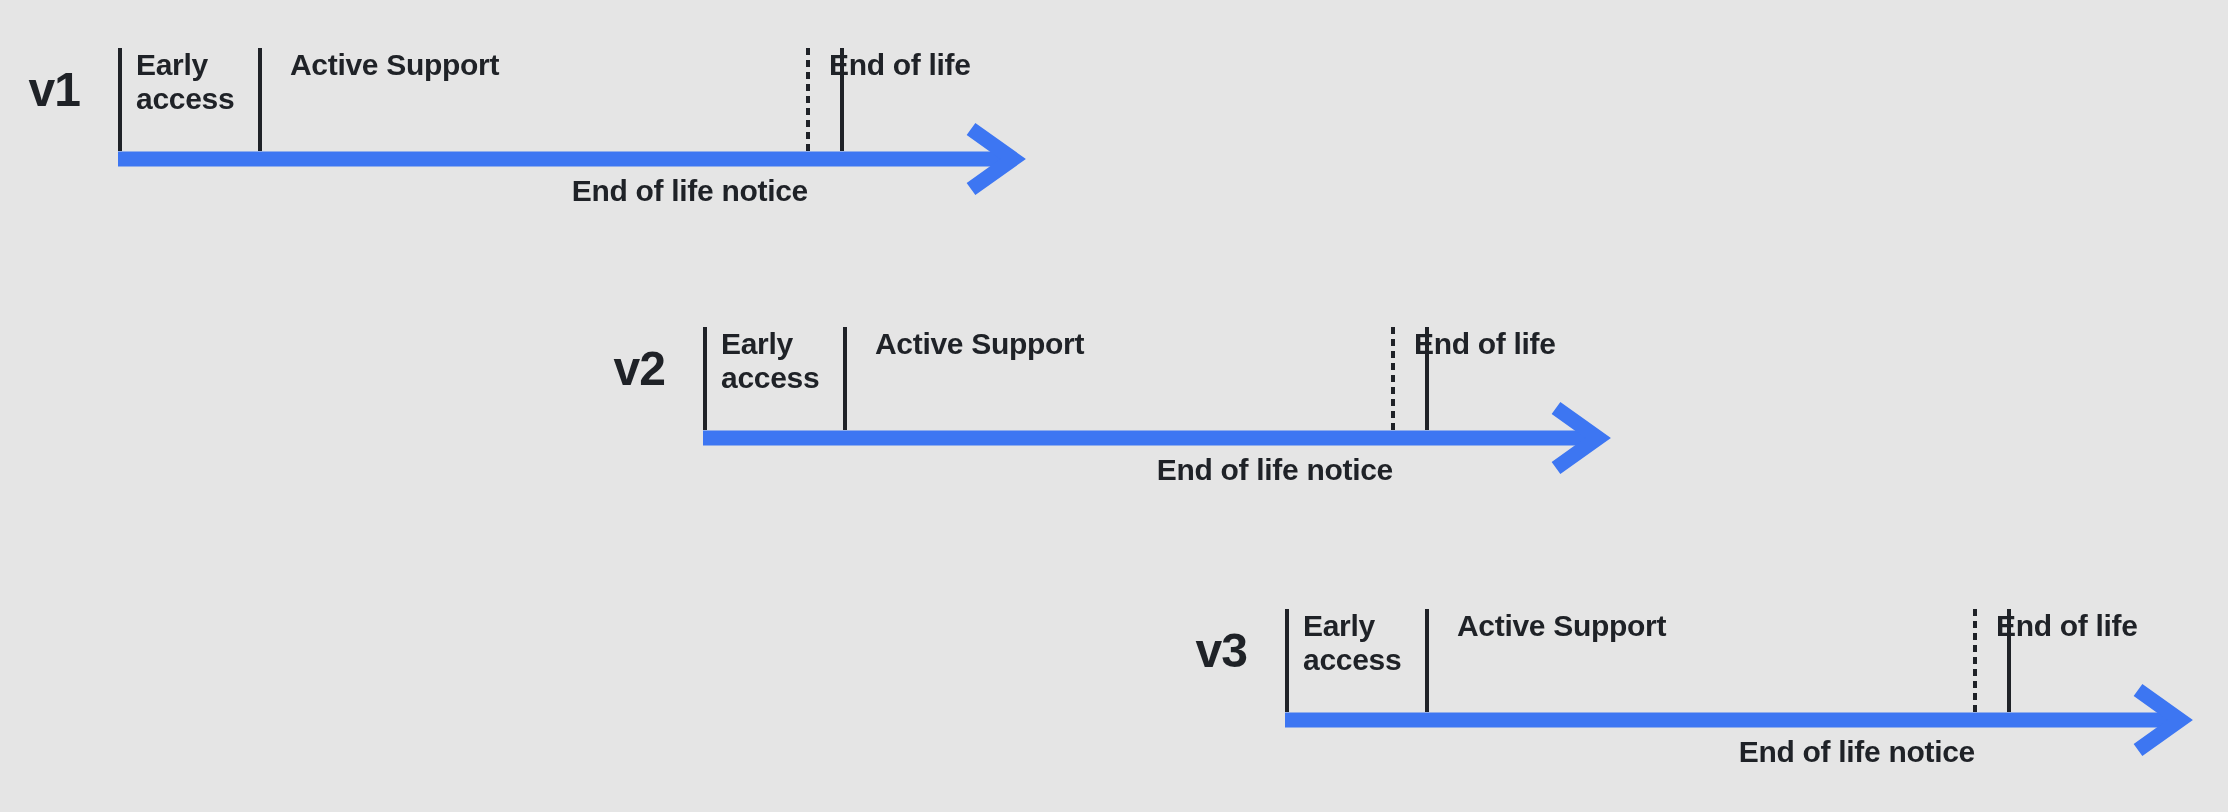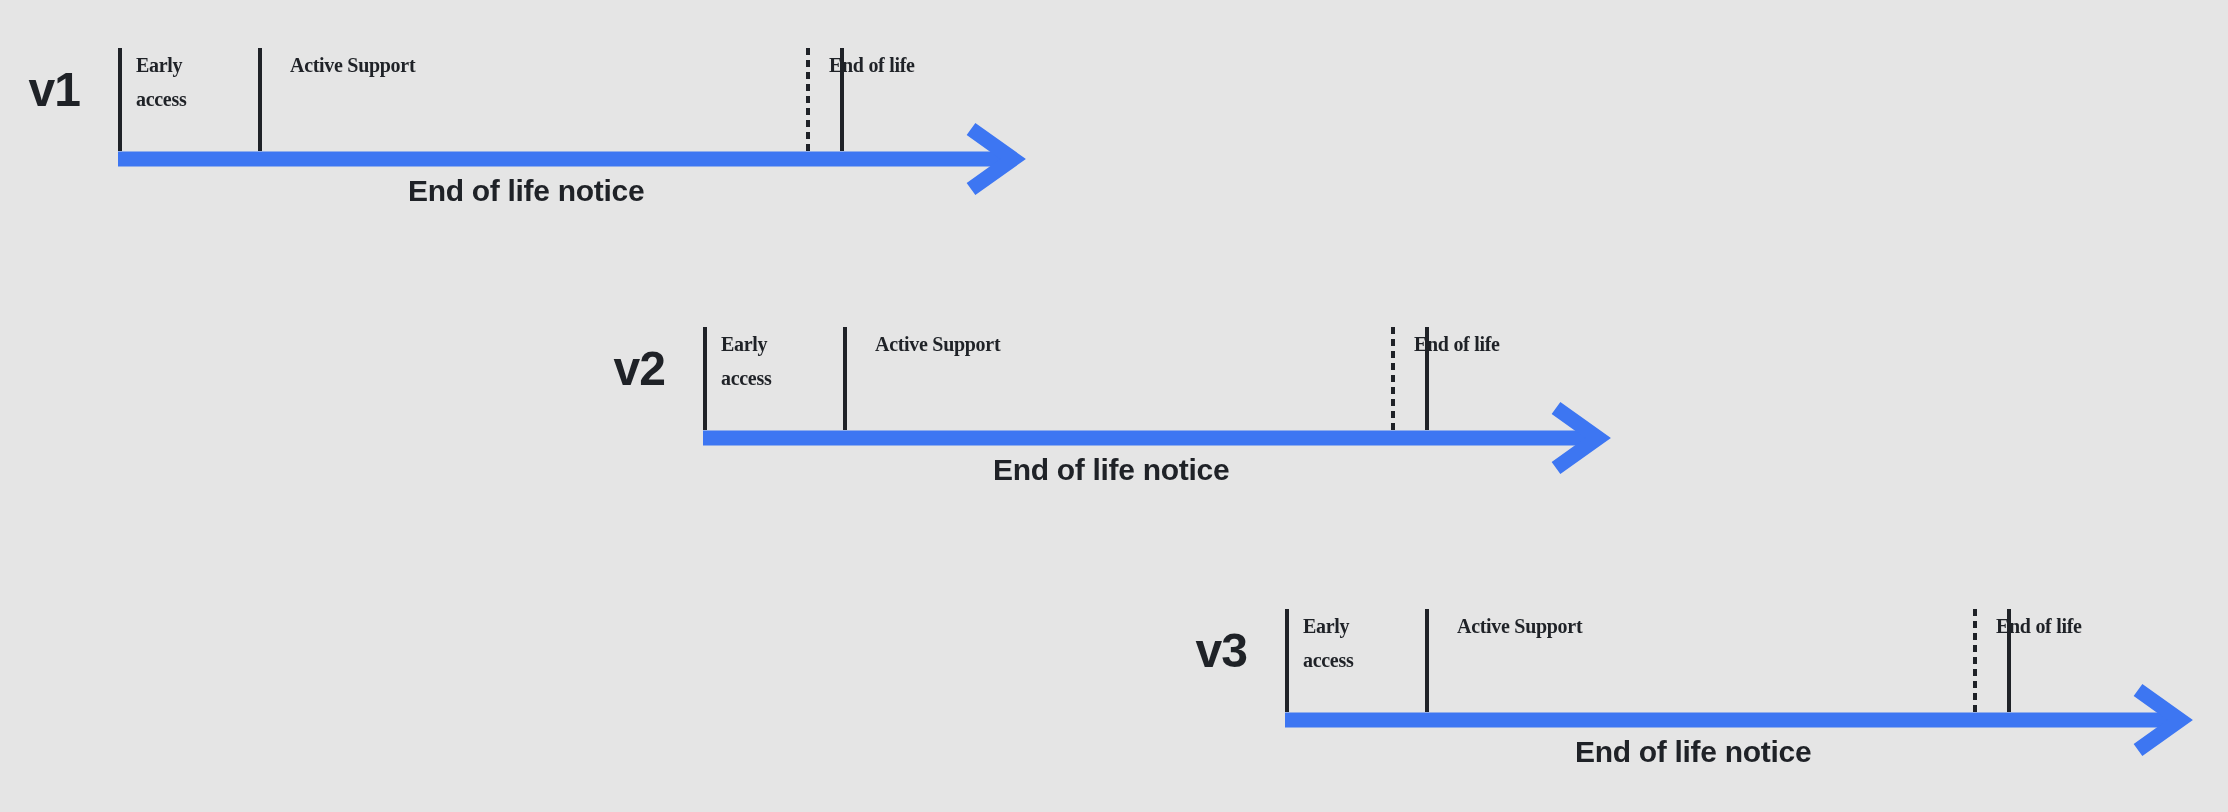--- a/index.html
+++ b/index.html
@@ -62,27 +62,26 @@
     background: repeating-linear-gradient(
       to bottom,
       var(--line) 0px, var(--line) 7px,
       transparent 7px, transparent 12px
     );
   }
 
   .phase-label {
     position: absolute;
     top: 9px;
-    font-size: 20px;
+    font-size: 30px;
     line-height: 34px;
     font-weight: bold;
     letter-spacing: -0.3px;
     color: var(--text);
     white-space: nowrap;
-    font-family: Liberation Serif, serif;
   }
   .phase-early   { left: 198px; width: 100px; white-space: normal; }
   .phase-active  { left: 352px; }
   .phase-eol     { left: 891px; }
 
   .arrow-svg {
     position: absolute;
     left: 180px;
     top: 65px;
     width: 920px;
@@ -95,20 +94,21 @@
     fill: none;
     stroke-linecap: butt;
     stroke-linejoin: miter;
   }
 
   .notice-label {
     position: absolute;
     left: 470px;
     top: 135px;
     width: 400px;
+    text-align: right;
     font-size: 30px;
     line-height: 34px;
     font-weight: bold;
     letter-spacing: -0.3px;
     color: var(--text);
     white-space: nowrap;
   }
 </style>
 </head>
 <body>

